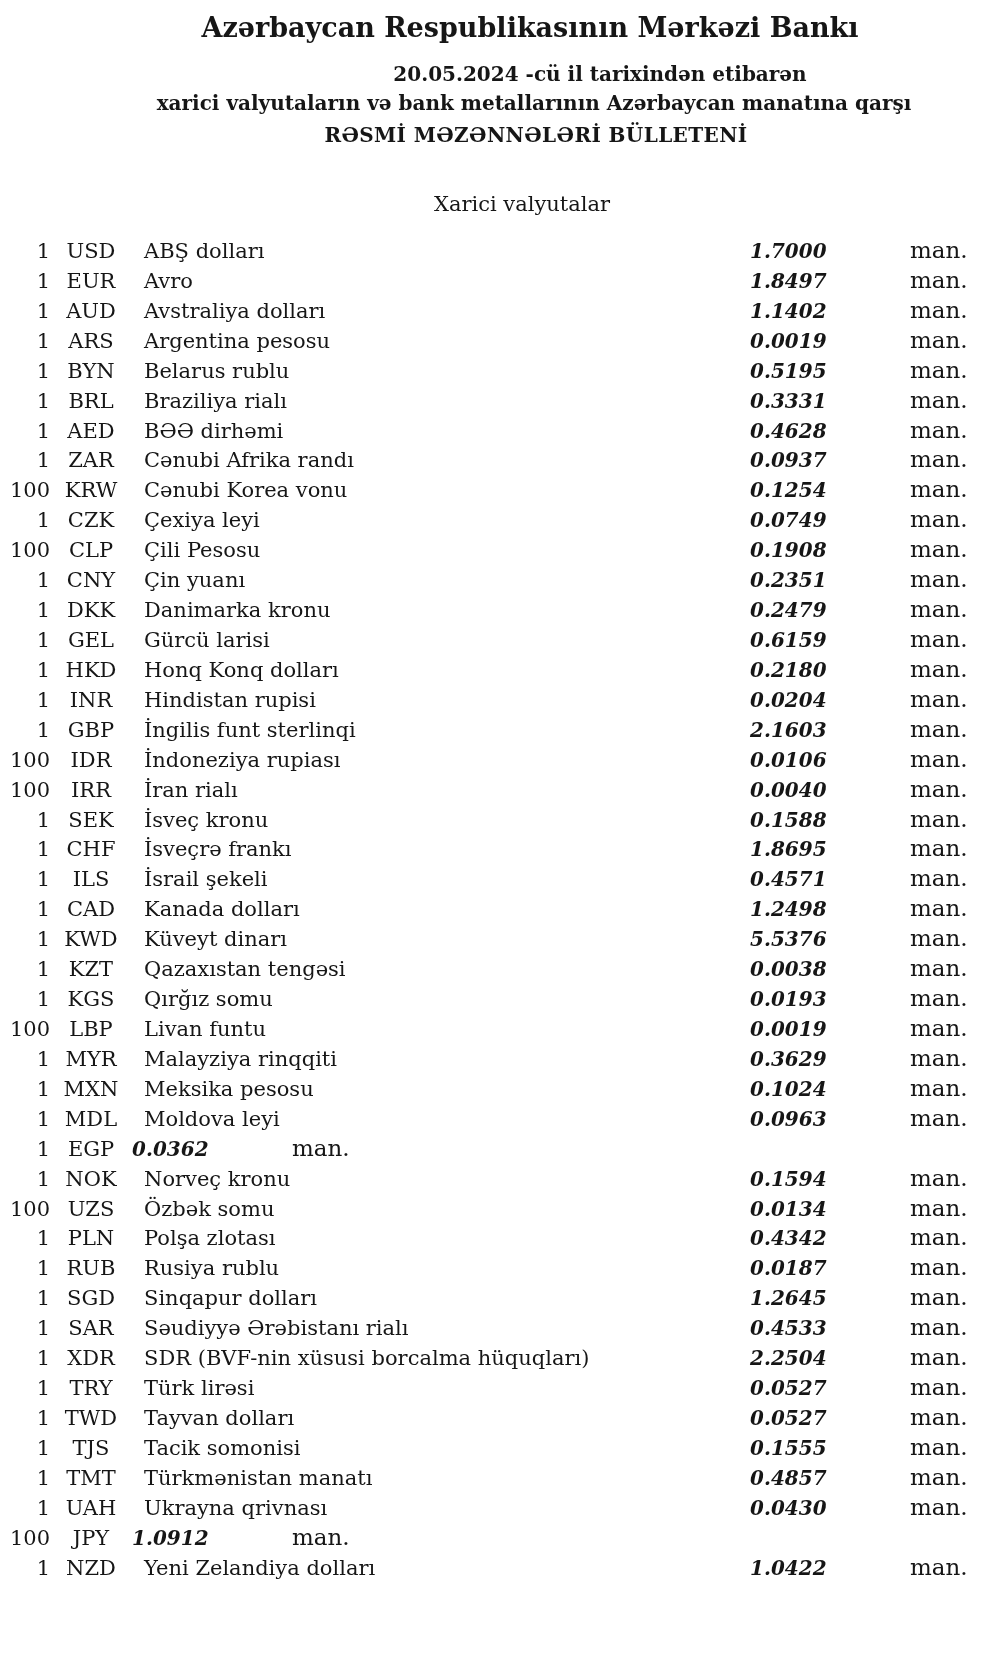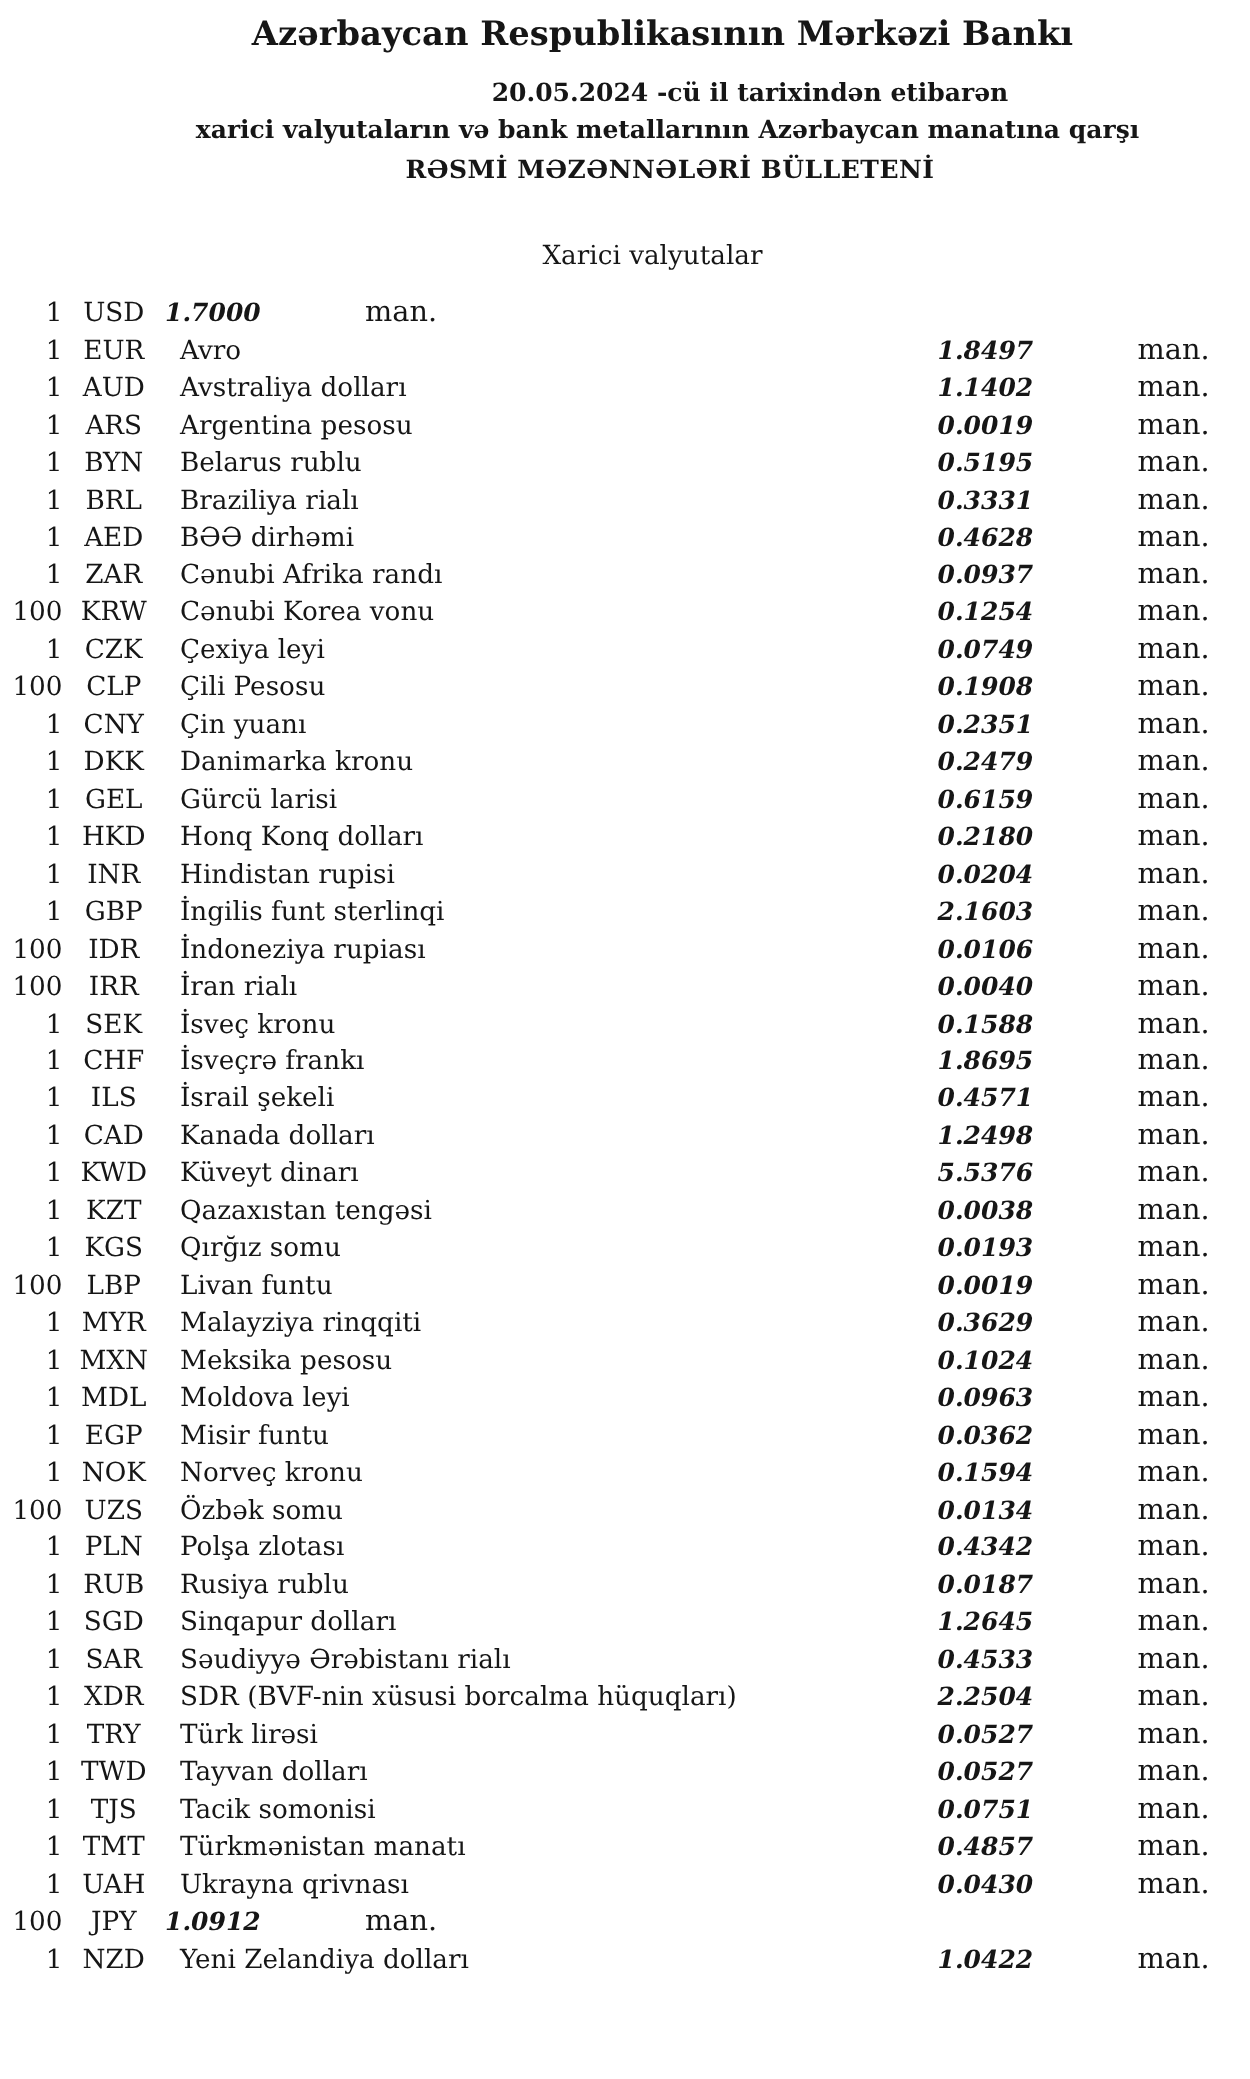--- a/index.html
+++ b/index.html
@@ -123,20 +123,21 @@
 <div class="page">
   <div class="title">Azərbaycan Respublikasının Mərkəzi Bankı</div>
   <div class="date-line">20.05.2024 -cü il tarixindən etibarən</div>
   <div class="subtitle">xarici valyutaların və bank metallarının Azərbaycan manatına qarşı</div>
   <div class="bulletin">RƏSMİ MƏZƏNNƏLƏRİ BÜLLETENİ</div>
   <div class="section-title">Xarici valyutalar</div>
   <div class="rows">
   <div class="row">
     <span class="qty">1</span>
     <span class="code">USD</span>
+    <span class="name">ABŞ dolları</span>
     <span class="rate">1.7000</span>
     <span class="unit">man.</span>
   </div>
 
   <div class="row">
     <span class="qty">1</span>
     <span class="code">EUR</span>
     <span class="name">Avro</span>
     <span class="rate">1.8497</span>
     <span class="unit">man.</span>
@@ -362,21 +363,20 @@
     <span class="qty">1</span>
     <span class="code">MDL</span>
     <span class="name">Moldova leyi</span>
     <span class="rate">0.0963</span>
     <span class="unit">man.</span>
   </div>
 
   <div class="row">
     <span class="qty">1</span>
     <span class="code">EGP</span>
-    <span class="name">Misir funtu</span>
     <span class="rate">0.0362</span>
     <span class="unit">man.</span>
   </div>
 
   <div class="row">
     <span class="qty">1</span>
     <span class="code">NOK</span>
     <span class="name">Norveç kronu</span>
     <span class="rate">0.1594</span>
     <span class="unit">man.</span>
@@ -443,21 +443,21 @@
     <span class="code">TWD</span>
     <span class="name">Tayvan dolları</span>
     <span class="rate">0.0527</span>
     <span class="unit">man.</span>
   </div>
 
   <div class="row">
     <span class="qty">1</span>
     <span class="code">TJS</span>
     <span class="name">Tacik somonisi</span>
-    <span class="rate">0.0751</span>
+    <span class="rate">0.1555</span>
     <span class="unit">man.</span>
   </div>
 
   <div class="row">
     <span class="qty">1</span>
     <span class="code">TMT</span>
     <span class="name">Türkmənistan manatı</span>
     <span class="rate">0.4857</span>
     <span class="unit">man.</span>
   </div>

